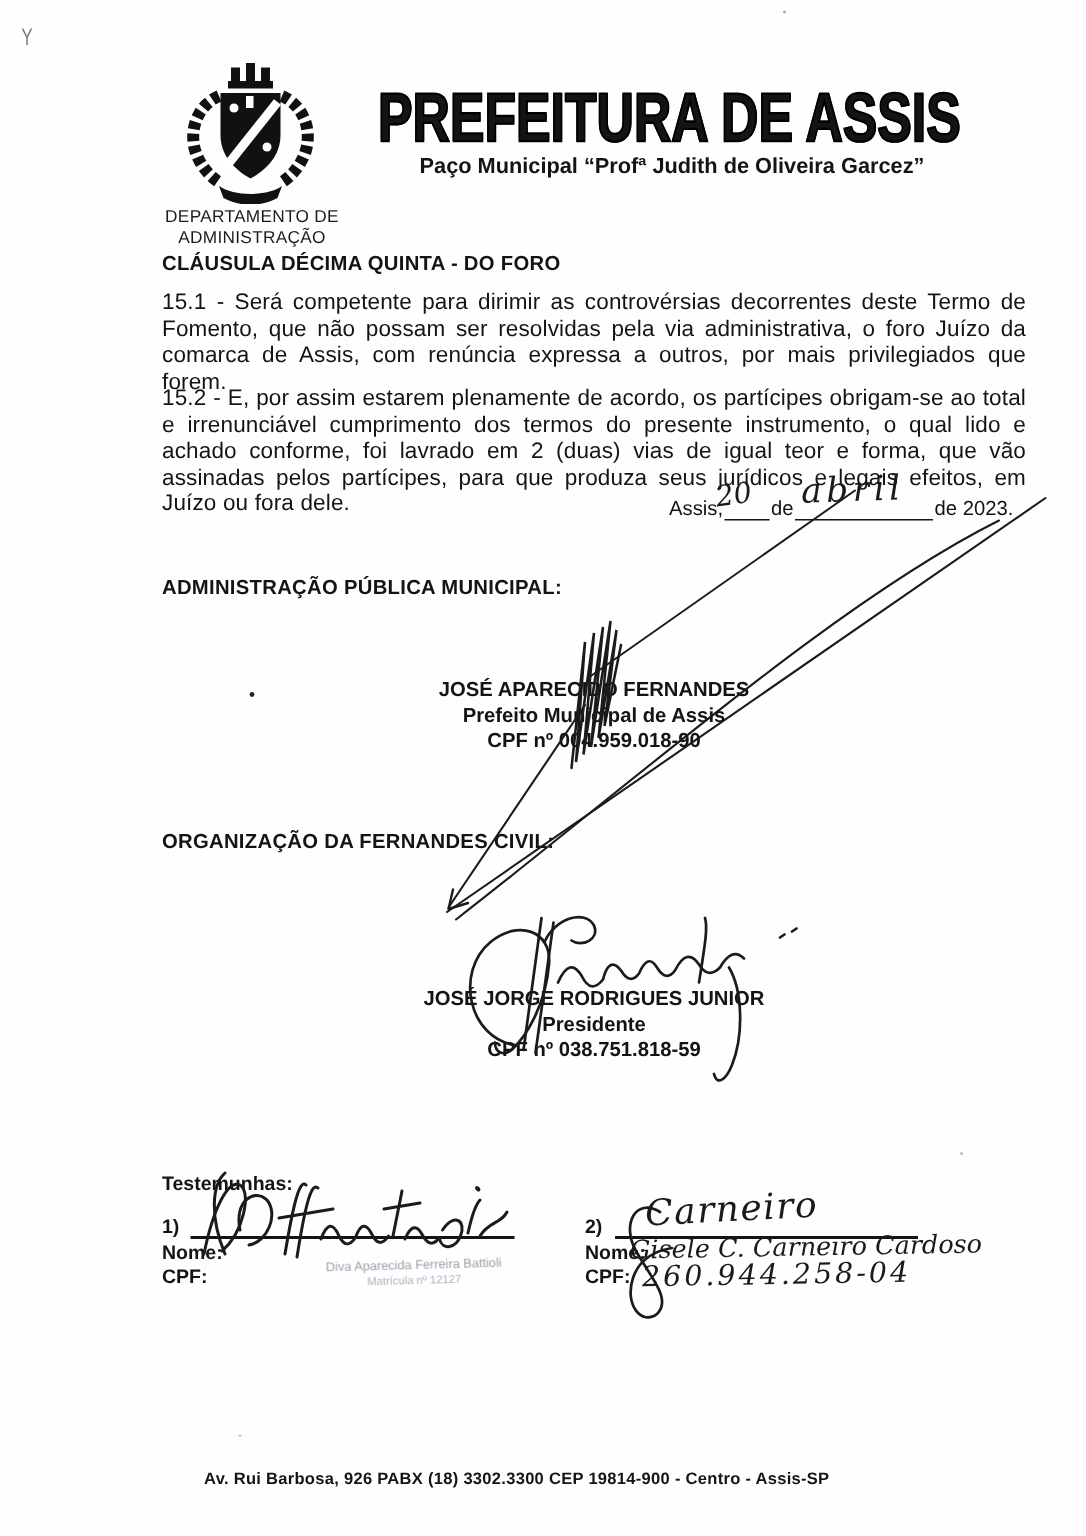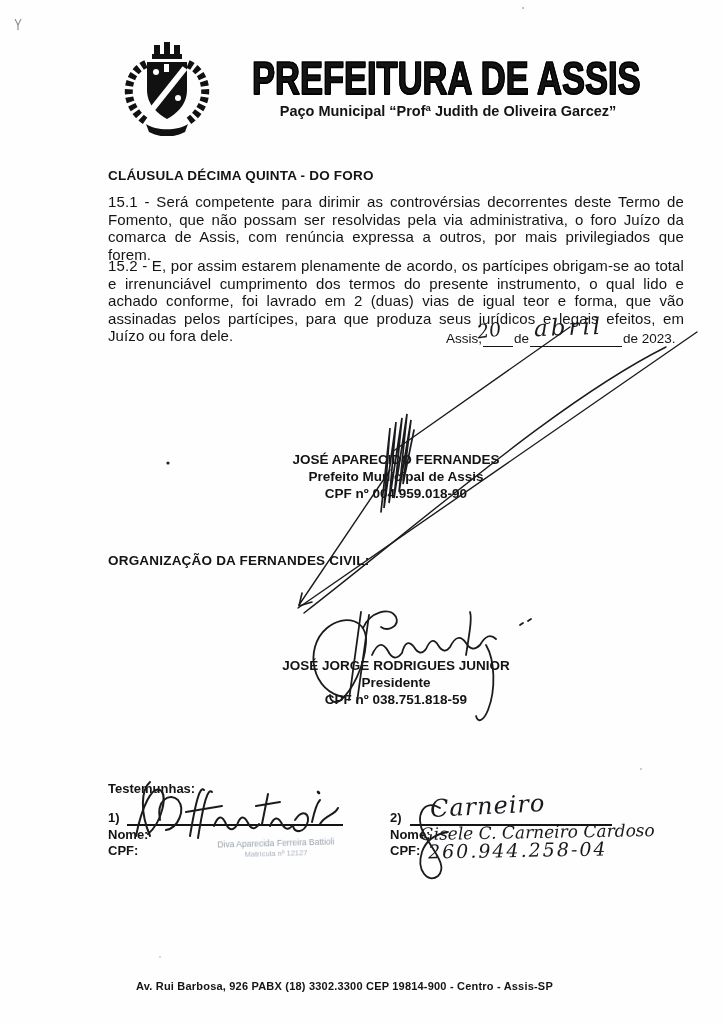--- a/index.html
+++ b/index.html
@@ -62,40 +62,45 @@
     <path d="M31,20 h40 v28 c0,15 -11,24 -20,29 c-9,-5 -20,-14 -20,-29 z" fill="#111"></path>
     <line x1="34" y1="70" x2="69" y2="26" stroke="#fff" stroke-width="6"></line>
     <circle cx="40" cy="30" r="3" fill="#fff"></circle>
     <circle cx="62" cy="56" r="3" fill="#fff"></circle>
     <rect x="48" y="22" width="5" height="8" fill="#fff"></rect>
     <path d="M30,22 C16,28 10,44 14,58 C17,68 24,76 31,80" fill="none" stroke="#111" stroke-width="8" stroke-dasharray="5 3"></path>
     <path d="M72,22 C86,28 92,44 88,58 C85,68 78,76 71,80" fill="none" stroke="#111" stroke-width="8" stroke-dasharray="5 3"></path>
     <path d="M30,82 C40,89 62,89 72,82 L69,90 C58,96 44,96 33,90 z" fill="#111"></path>
   </svg>
 
+  <div class="abs dept">
+    <div>DEPARTAMENTO DE</div>
+    <div>ADMINISTRAÇÃO</div>
+  </div>
 
   <div class="abs title">PREFEITURA DE ASSIS</div>
   <div class="abs subtitle1">Paço Municipal “Profª Judith de Oliveira Garcez”</div>
 
   <div class="abs clause-heading">CLÁUSULA DÉCIMA QUINTA - DO FORO</div>
   <div class="abs para p151">15.1 - Será competente para dirimir as controvérsias decorrentes deste Termo de Fomento, que não possam ser resolvidas pela via administrativa, o foro Juízo da comarca de Assis, com renúncia expressa a outros, por mais privilegiados que forem.</div>
   <div class="abs para p152">15.2 - E, por assim estarem plenamente de acordo, os partícipes obrigam-se ao total e irrenunciável cumprimento dos termos do presente instrumento, o qual lido e achado conforme, foi lavrado em 2 (duas) vias de igual teor e forma, que vão assinadas pelos partícipes, para que produza seus jurídicos e legais efeitos, em Juízo ou fora dele.</div>
 
   <div class="abs dateline">
     <span>Assis,</span>
     <span class="blank blank1">
       <span class="hand hand-day">20</span>
     </span>
     <span>de</span>
     <span class="blank blank2">
       <span class="hand hand-month">abril</span>
     </span>
     <span>de 2023.</span>
   </div>
 
+  <div class="abs sec-heading" style="top:384px">ADMINISTRAÇÃO PÚBLICA MUNICIPAL:</div>
   <div class="abs center-block" style="top:451px">
     <div>JOSÉ APARECIDO FERNANDES</div>
     <div>Prefeito Municipal de Assis</div>
     <div>CPF nº 004.959.018-90</div>
   </div>
 
   <div class="abs sec-heading" style="top:553px">ORGANIZAÇÃO DA FERNANDES CIVIL:</div>
   <div class="abs center-block" style="top:657px">
     <div>JOSÉ JORGE RODRIGUES JUNIOR</div>
     <div>Presidente</div>

